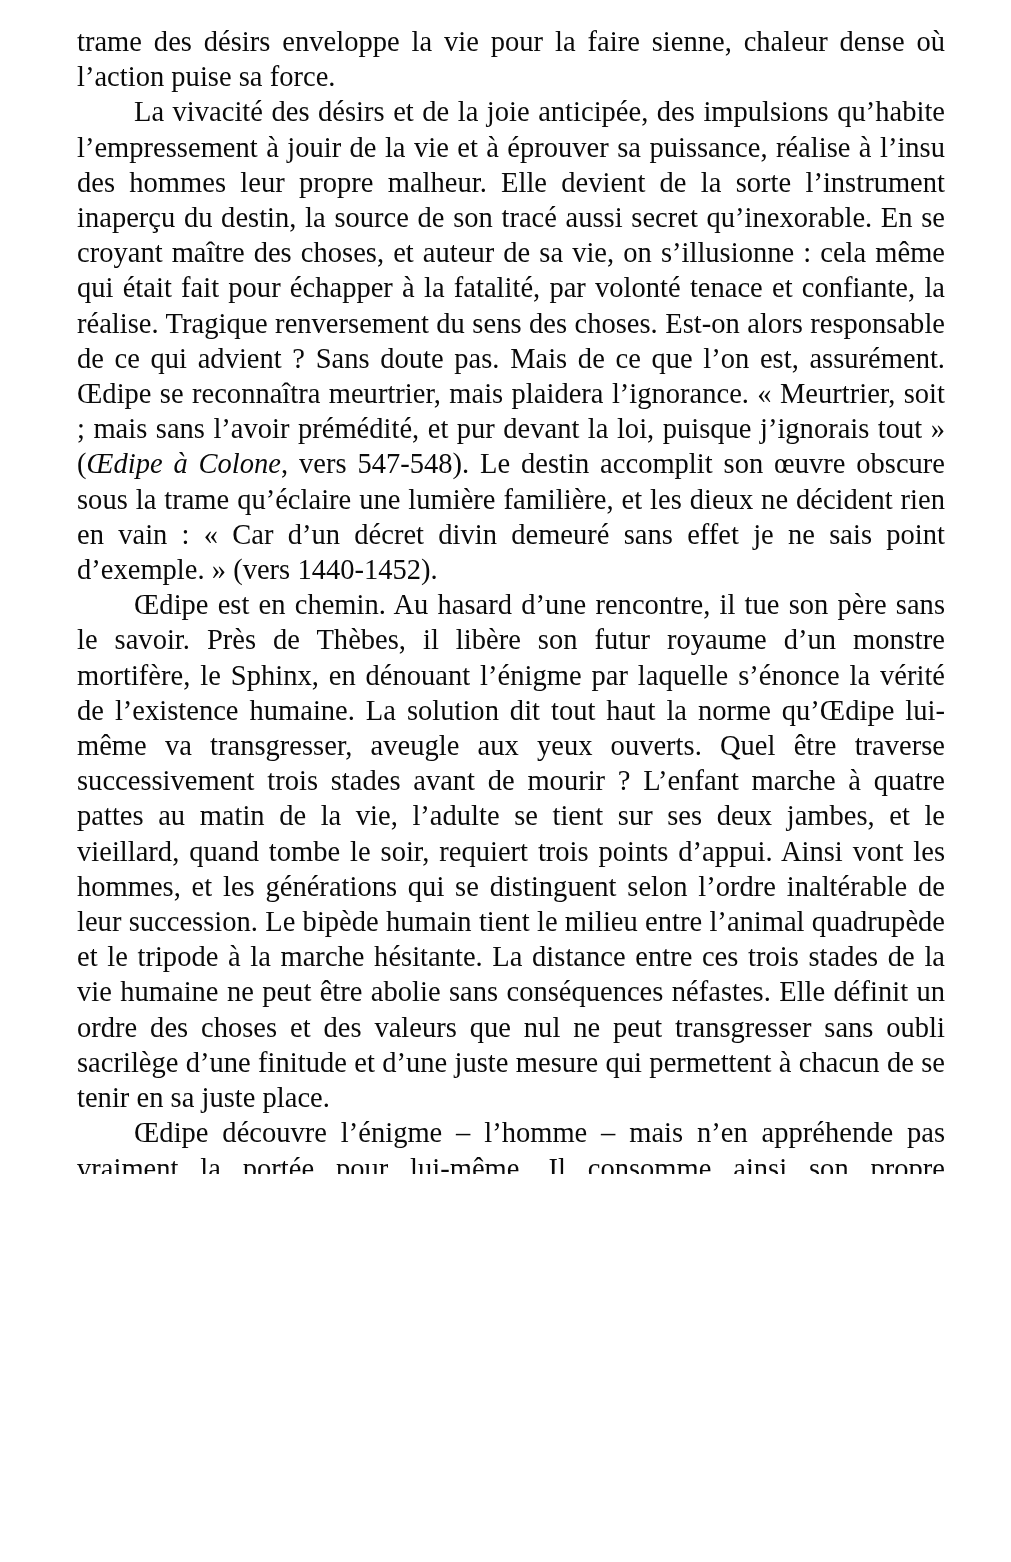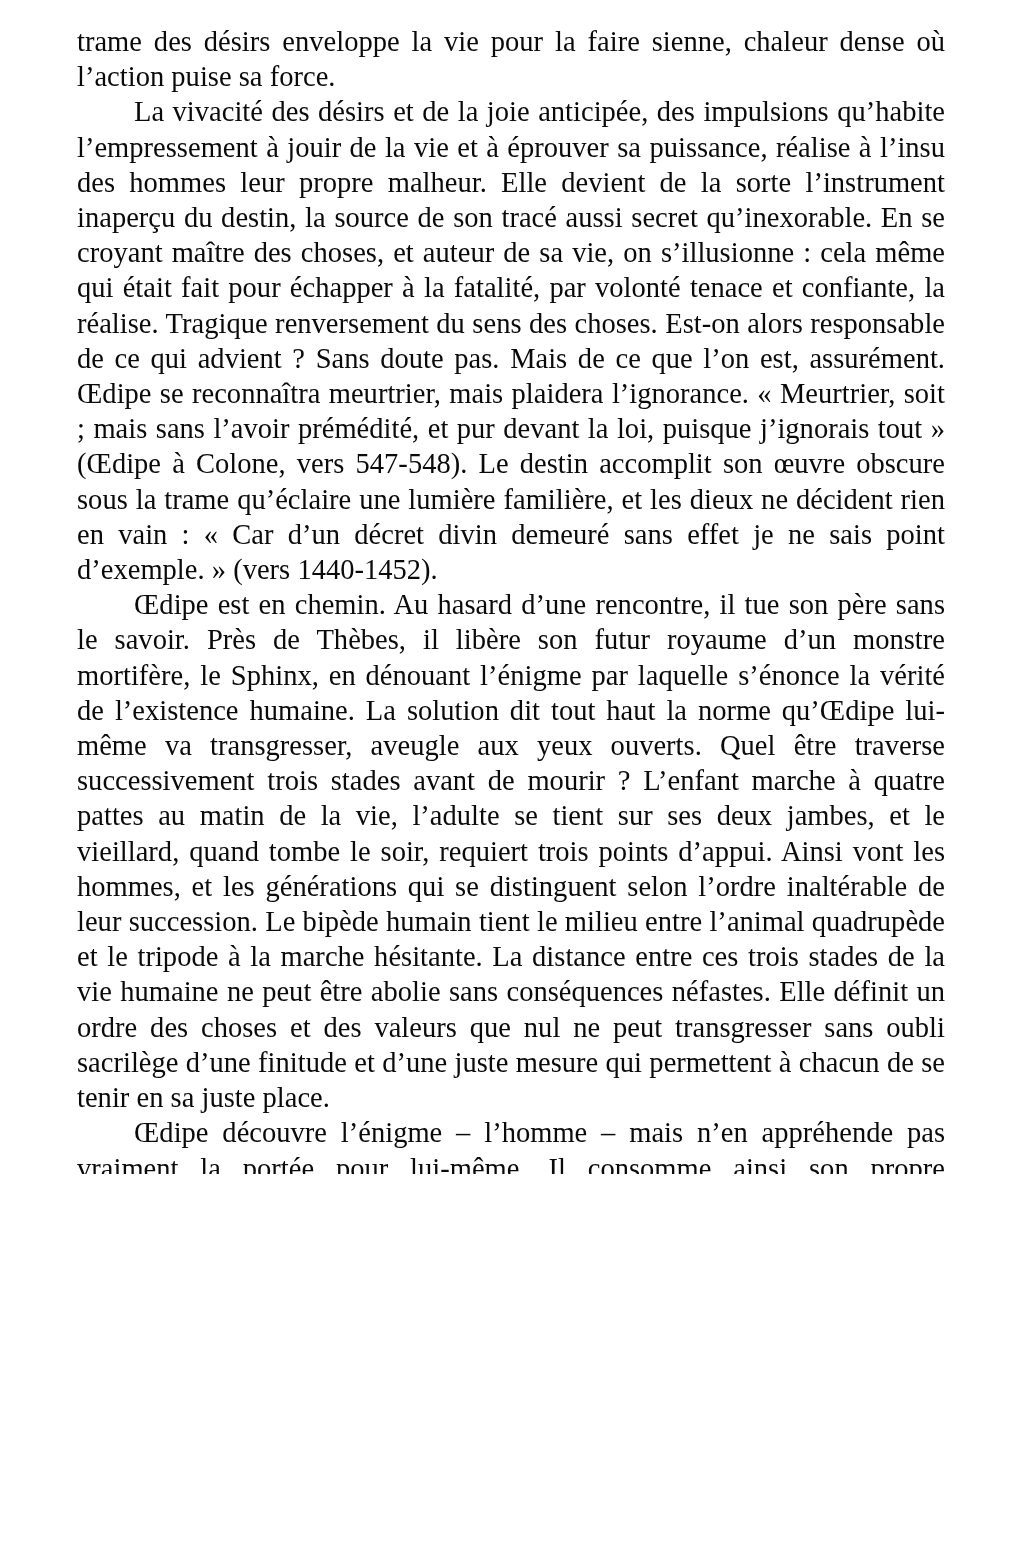--- a/index.html
+++ b/index.html
@@ -52,20 +52,21 @@
   .para::after {
     content: "";
     display: inline-block;
     width: 100%;
   }
   .para.no-stretch::after {
     content: none;
   }
 
   .italic {
+    font-style: italic;
   }
 
   
   .text-column {
     letter-spacing: 0.02px;
     word-spacing: 0.0px;
   }
 </style>
 </head>
 <body>

